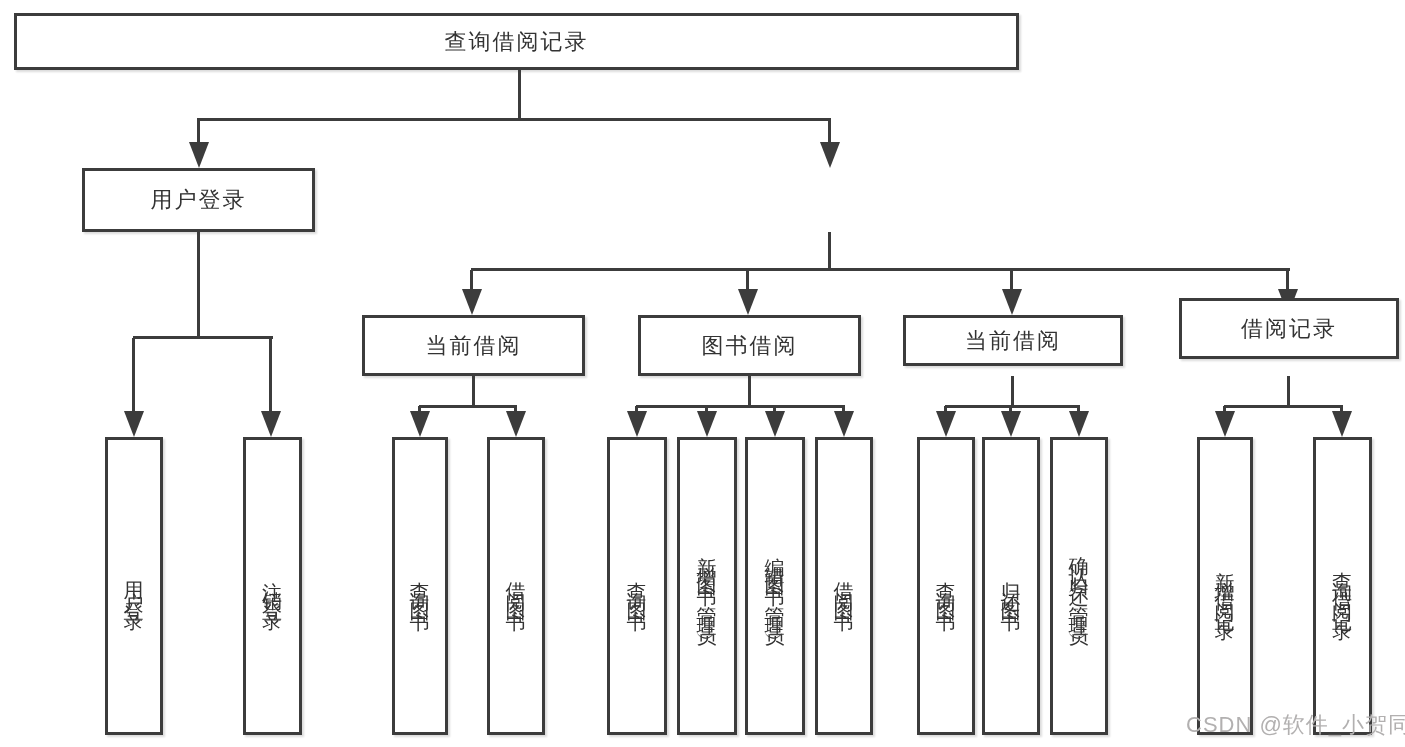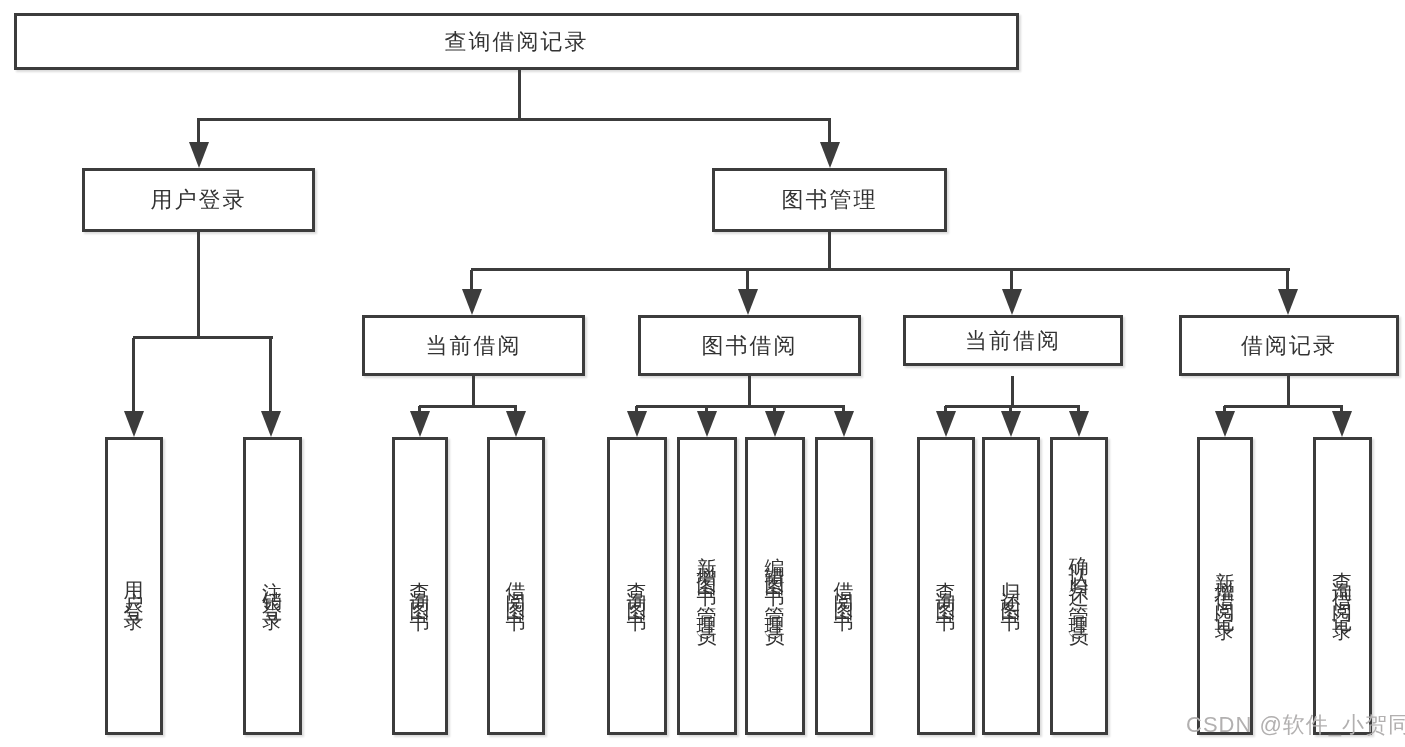--- a/index.html
+++ b/index.html
@@ -52,21 +52,20 @@
   <div class="box hbox" style="left:14px;top:13px;width:1005px;height:57px">查询借阅记录</div>
 
   <div class="line" style="left:518px;top:70px;width:3px;height:50px"></div>
   <div class="line" style="left:197px;top:118px;width:634px;height:3px"></div>
   <div class="line" style="left:197px;top:120px;width:3px;height:24px"></div>
   <div class="line" style="left:828px;top:120px;width:3px;height:24px"></div>
   <div class="arrow" style="left:189px;top:142px"></div>
   <div class="arrow" style="left:820px;top:142px"></div>
 
   <div class="box hbox" style="left:82px;top:168px;width:233px;height:64px">用户登录</div>
-  <div class="box hbox" style="left:712px;top:168px;width:235px;height:64px">图书管理</div>
 
   <div class="line" style="left:197px;top:232px;width:3px;height:106px"></div>
   <div class="line" style="left:133px;top:336px;width:140px;height:3px"></div>
   <div class="line" style="left:132px;top:338px;width:3px;height:74px"></div>
   <div class="line" style="left:269px;top:338px;width:3px;height:74px"></div>
   <div class="arrow" style="left:124px;top:411px"></div>
   <div class="arrow" style="left:261px;top:411px"></div>
 
   <div class="line" style="left:828px;top:232px;width:3px;height:38px"></div>
   <div class="line" style="left:471px;top:268px;width:819px;height:3px"></div>
@@ -75,21 +74,21 @@
   <div class="line" style="left:1010px;top:270px;width:3px;height:21px"></div>
   <div class="line" style="left:1286px;top:270px;width:3px;height:21px"></div>
   <div class="arrow" style="left:462px;top:289px"></div>
   <div class="arrow" style="left:738px;top:289px"></div>
   <div class="arrow" style="left:1002px;top:289px"></div>
   <div class="arrow" style="left:1278px;top:289px"></div>
 
   <div class="box hbox" style="left:362px;top:315px;width:223px;height:61px">当前借阅</div>
   <div class="box hbox" style="left:638px;top:315px;width:223px;height:61px">图书借阅</div>
   <div class="box hbox" style="left:903px;top:315px;width:220px;height:51px">当前借阅</div>
-  <div class="box hbox" style="left:1179px;top:315px;width:220px;height:61px">借阅记录</div>
+  <div class="box hbox" style="left:1179px;top:298px;width:220px;height:61px">借阅记录</div>
 
   <div class="line" style="left:472px;top:376px;width:3px;height:31px"></div>
   <div class="line" style="left:419px;top:405px;width:98px;height:3px"></div>
   <div class="line" style="left:418px;top:406px;width:3px;height:6px"></div>
   <div class="line" style="left:514px;top:406px;width:3px;height:6px"></div>
   <div class="arrow" style="left:410px;top:411px"></div>
   <div class="arrow" style="left:506px;top:411px"></div>
 
   <div class="line" style="left:748px;top:376px;width:3px;height:31px"></div>
   <div class="line" style="left:636px;top:405px;width:209px;height:3px"></div>

